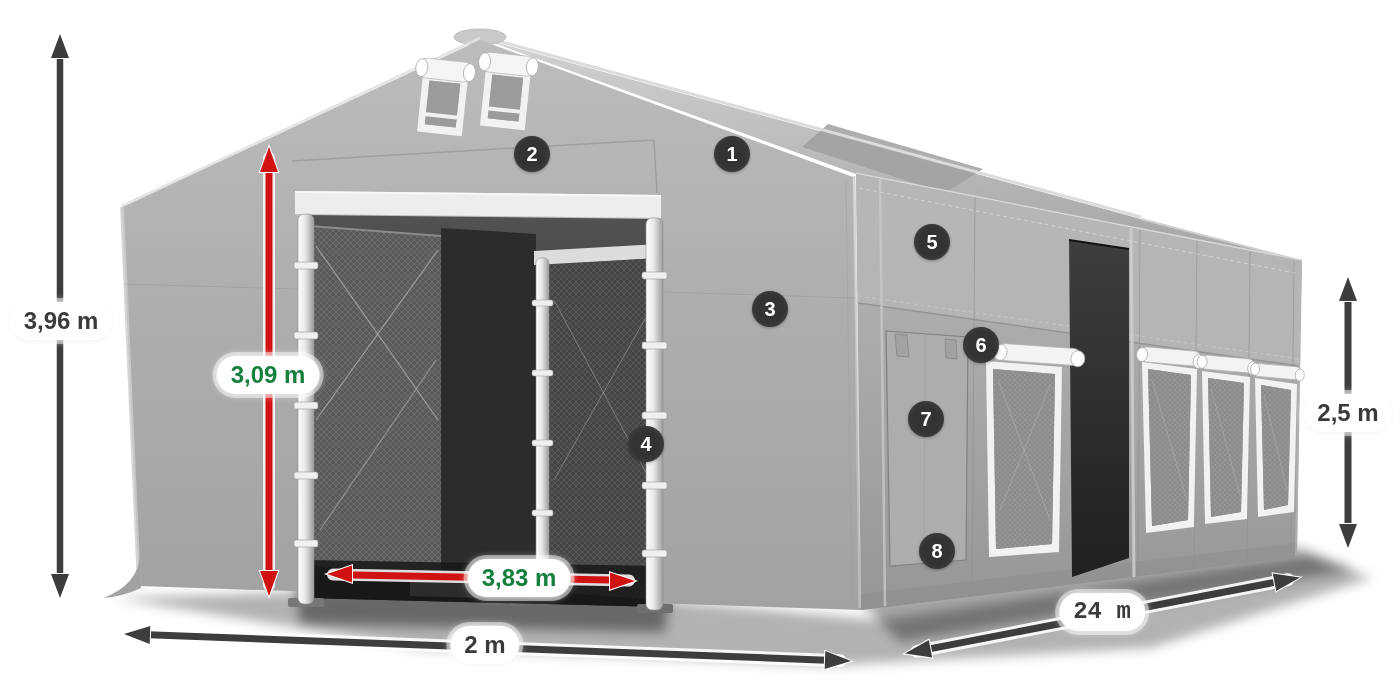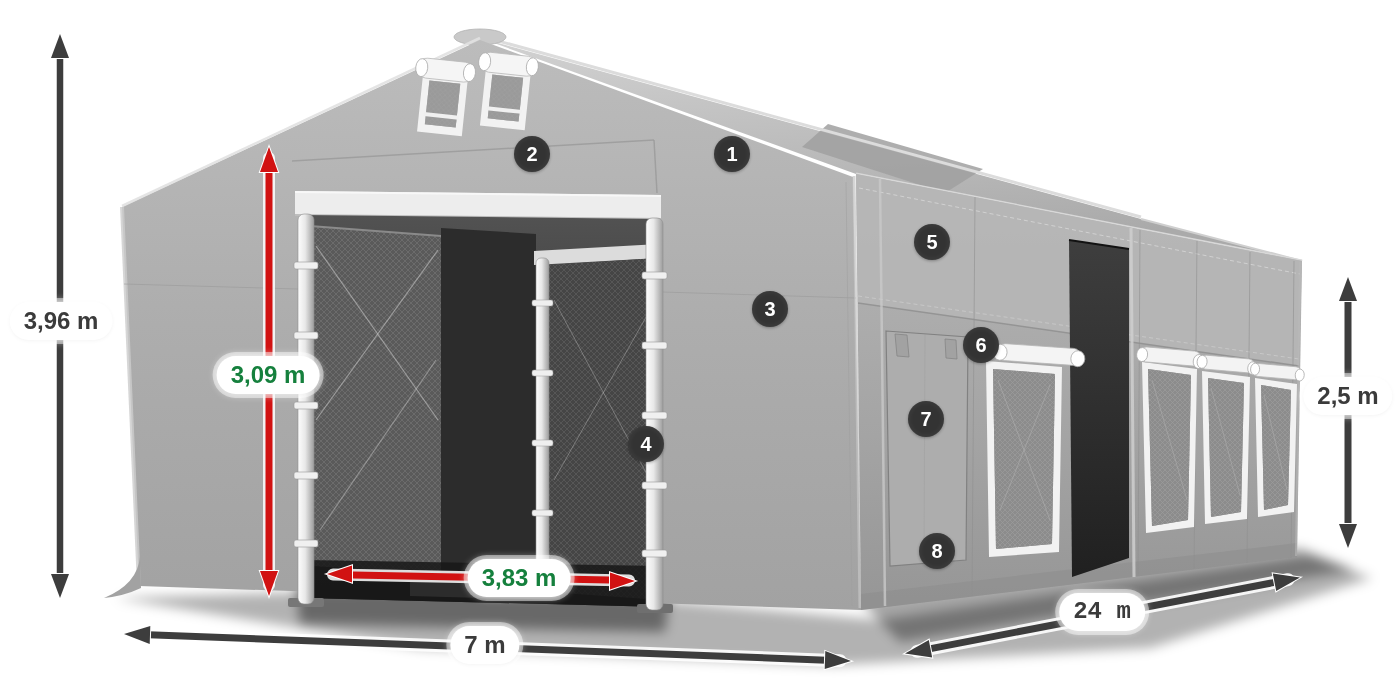--- a/index.html
+++ b/index.html
@@ -282,23 +282,23 @@
       <line x1="1348" y1="293" x2="1348" y2="532" stroke="#3d3d3d" stroke-width="7"></line>
       <polygon points="1348,277 1339,301 1357,301" fill="#3d3d3d" stroke="#ffffff" stroke-width="2" paint-order="stroke"></polygon>
       <polygon points="1348,548 1339,524 1357,524" fill="#3d3d3d" stroke="#ffffff" stroke-width="2" paint-order="stroke"></polygon>
     </g>
   </g>
 </svg>
 
 <div class="pill" style="left:61px; top:300px;margin-top:21px;">3,96 m</div>
 <div class="pill red" style="left:268px; top:375px;">3,09 m</div>
 <div class="pill red" style="left:480px; top:578px;margin-left:39px;">3,83 m</div>
-<div class="pill" style="left:485px; top:645px;">7 m</div>
+<div class="pill" style="left:485px; top:645px;">2 m</div>
 <div class="pill" style="left:1102px; top:612px;font-family:Liberation Mono, monospace;">24 m</div>
-<div class="pill" style="left:1348px; top:396px;">2,5 m</div>
+<div class="pill" style="left:1348px; top:413px;">2,5 m</div>
 
 <div class="badge" style="left:732px; top:154px;">1</div>
 <div class="badge" style="left:532px; top:154px;">2</div>
 <div class="badge" style="left:770px; top:309px;">3</div>
 <div class="badge" style="left:646px; top:444px;">4</div>
 <div class="badge" style="left:932px; top:242px;">5</div>
 <div class="badge" style="left:981px; top:345px;">6</div>
 <div class="badge" style="left:926px; top:419px;">7</div>
 <div class="badge" style="left:937px; top:551px;">8</div>
 

